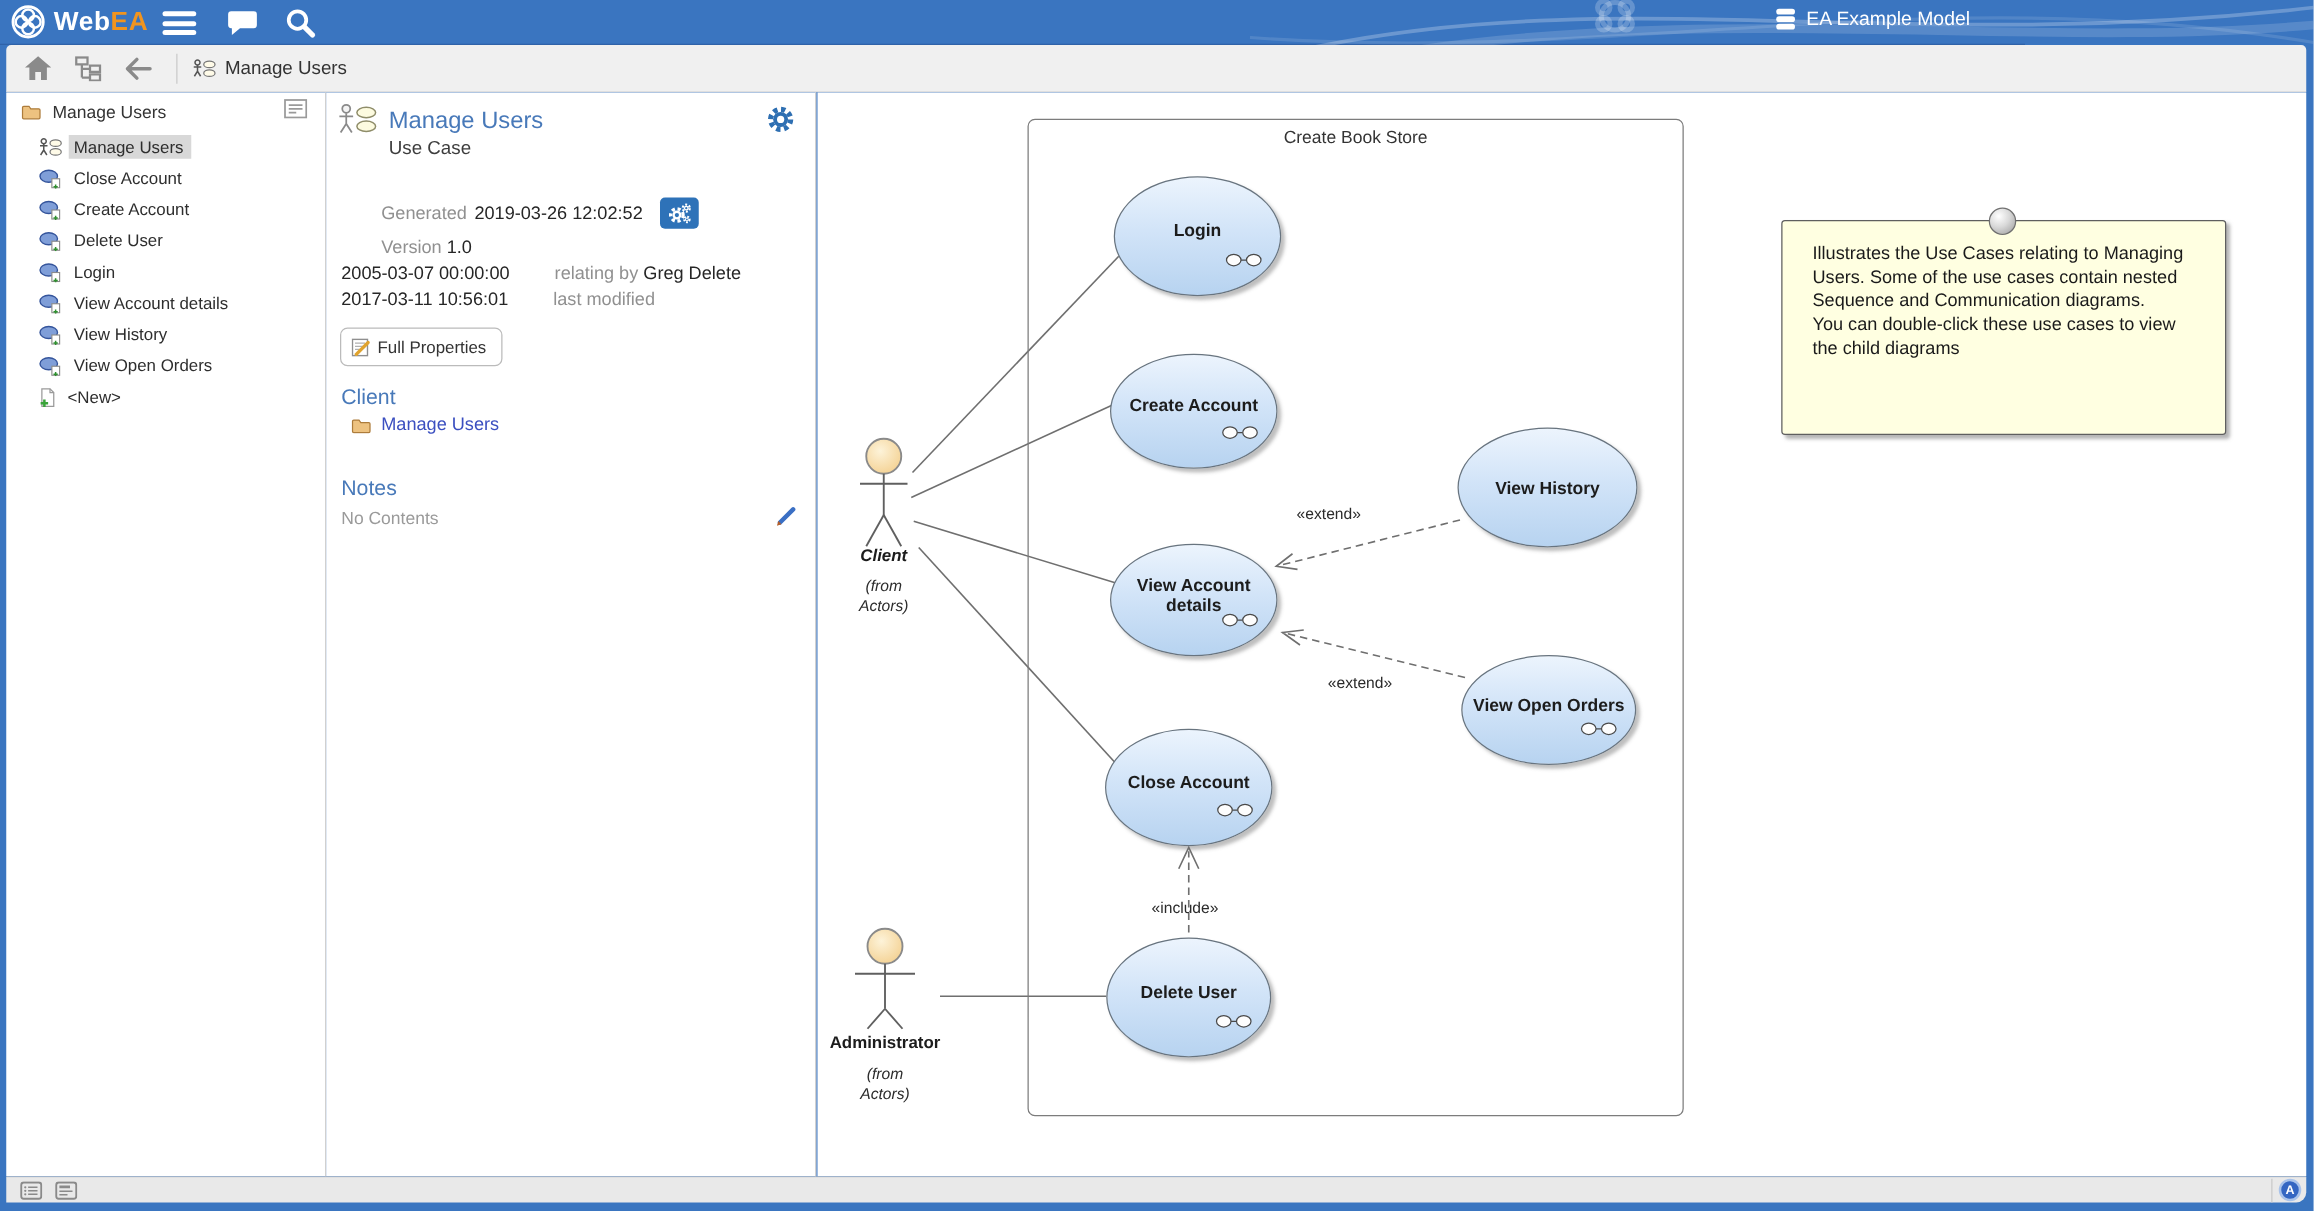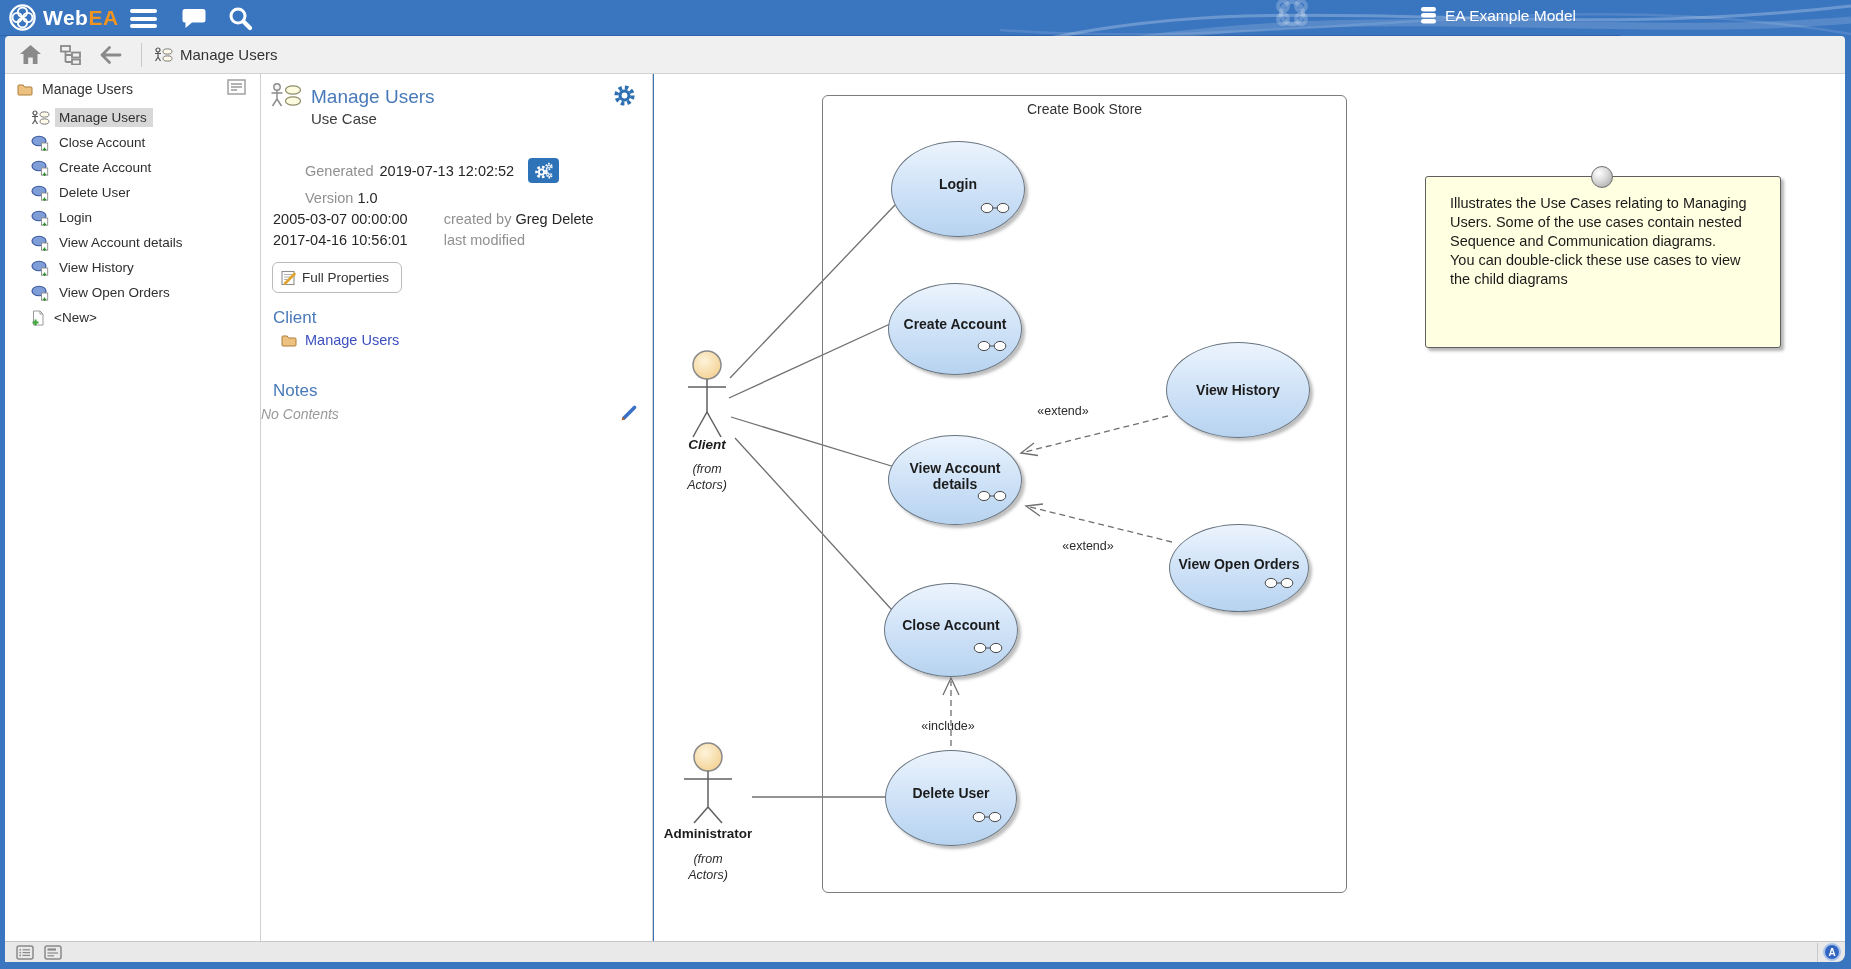--- a/index.html
+++ b/index.html
@@ -56,21 +56,21 @@
   .pp-genbtn { margin-left:8px; width:31px; height:25px; background:#2e72b8; border:none; border-radius:4px; cursor:pointer; display:inline-flex; align-items:center; justify-content:center; }
   .pp-version { top:116px; }
   .pp-created { top:137px; }
   .pp-modified { top:158px; }
   .pp-fullprops { position:absolute; left:11px; top:188px; height:31px; padding:0 12px 0 8px; background:#fff; border:1px solid #bbb; border-radius:6px; font-size:13.5px; color:#333; display:flex; align-items:center; gap:5px; cursor:pointer; font-family:"Liberation Sans",sans-serif; }
   .pp-heading { position:absolute; left:12px; font-size:17px; color:#4879b9; }
   .h-usage { top:234px; }
   .h-notes { top:307px; }
   .pp-usage-row { position:absolute; left:20px; top:258px; display:flex; align-items:center; gap:8px; }
   .pp-usage-link { font-size:14.5px; color:#3b4fc0; cursor:pointer; }
-  .pp-nocontents { position:absolute; left:0; top:332px; font-size:14px; font-style:italic; color:#9a9a9a; }
+  .pp-nocontents { position:absolute; left:12px; top:332px; font-size:14px; color:#9a9a9a; }
   .pp-pencil { position:absolute; left:358px; top:330px; cursor:pointer; background:none; border:none; }
 
   
   .wires { position:absolute; left:0; top:0; width:1191px; height:867px; }
   .frame { position:absolute; left:168px; top:21px; width:525px; height:798px; border:1px solid #7c7c7c; border-radius:6px; }
   .frame-label { position:absolute; left:168px; top:27px; width:525px; text-align:center; font-size:14px; color:#333; }
   .uc { position:absolute; border-radius:50%; border:1px solid #68747f;
         background:linear-gradient(180deg,#ecf4fd 0%,#d2e4f8 45%,#b7d3f0 100%);
         box-shadow:3px 3px 3px rgba(110,110,110,.45);
         display:flex; align-items:center; justify-content:center; text-align:center;
@@ -302,46 +302,46 @@
     <button class="pp-gear">
       <svg width="23" height="23" viewBox="0 0 23 23">
         <circle cx="11.5" cy="11.5" r="8" fill="none" stroke="#2e6fb2" stroke-width="4.2" stroke-dasharray="3.4 2.9"></circle>
         <circle cx="11.5" cy="11.5" r="6" fill="#2e6fb2"></circle>
         <circle cx="11.5" cy="11.5" r="2.9" fill="#fff"></circle>
       </svg>
     </button>
 
     <div class="pp-row pp-generated">
       <span class="muted">Generated</span>
-      <span>2019-07-13 12:02:52</span>
+      <span>2019-03-26 12:02:52</span>
       <button class="pp-genbtn">
         <svg width="20" height="18" viewBox="0 0 20 18">
           <circle cx="7.5" cy="10" r="5" fill="none" stroke="#fff" stroke-width="2.6" stroke-dasharray="2.5 2.2"></circle>
           <circle cx="7.5" cy="10" r="3.6" fill="#fff"></circle>
             <circle cx="7.5" cy="10" r="1.7" fill="#2e72b8"></circle>
           <circle cx="15" cy="4.5" r="2.8" fill="none" stroke="#fff" stroke-width="1.8" stroke-dasharray="1.6 1.4"></circle>
           <circle cx="15" cy="4.5" r="1.9" fill="#fff"></circle>
             <circle cx="15" cy="4.5" r="0.9" fill="#2e72b8"></circle>
           <circle cx="15.5" cy="13.5" r="2.2" fill="none" stroke="#fff" stroke-width="1.6" stroke-dasharray="1.4 1.2"></circle>
           <circle cx="15.5" cy="13.5" r="1.5" fill="#fff"></circle>
             <circle cx="15.5" cy="13.5" r="0.7" fill="#2e72b8"></circle>
         </svg>
       </button>
     </div>
     <div class="pp-row pp-version">
       <span class="muted">Version</span>
       <span>1.0</span>
     </div>
     <div class="pp-row pp-created">
       <span>2005-03-07 00:00:00</span>
-      <span class="muted">created by</span>
+      <span class="muted">relating by</span>
       <span>Greg Delete</span>
     </div>
     <div class="pp-row pp-modified">
-      <span>2017-04-16 10:56:01</span>
+      <span>2017-03-11 10:56:01</span>
       <span class="muted">last modified</span>
     </div>
 
     <button class="pp-fullprops">
       <svg width="16" height="16" viewBox="0 0 16 16">
         <rect x="1" y="1.5" width="12" height="13" fill="#fff" stroke="#8f8f8f" stroke-width="1.1"></rect>
         <path d="M3,4.5 H11 M3,7 H11 M3,9.5 H8" stroke="#b0b0b0" stroke-width="1"></path>
         <line x1="4" y1="13.5" x2="13.5" y2="4" stroke="#e0a32e" stroke-width="2.6" stroke-linecap="round"></line>
       </svg>
       <span>Full Properties</span>

